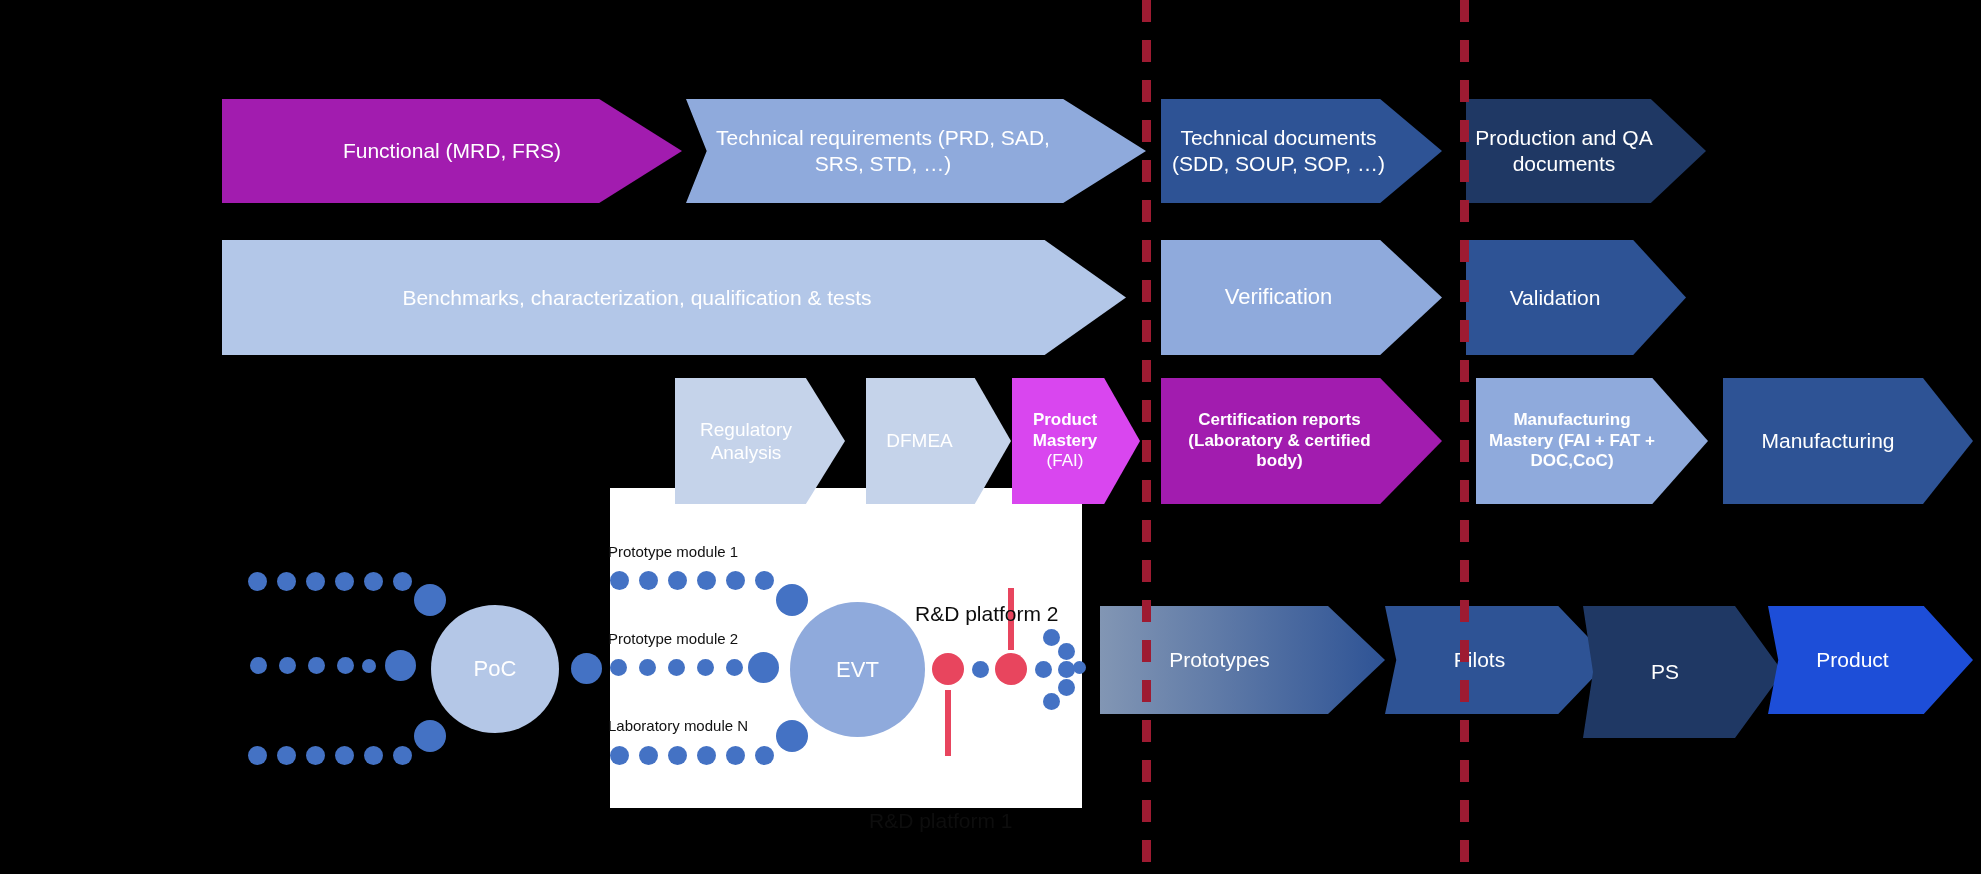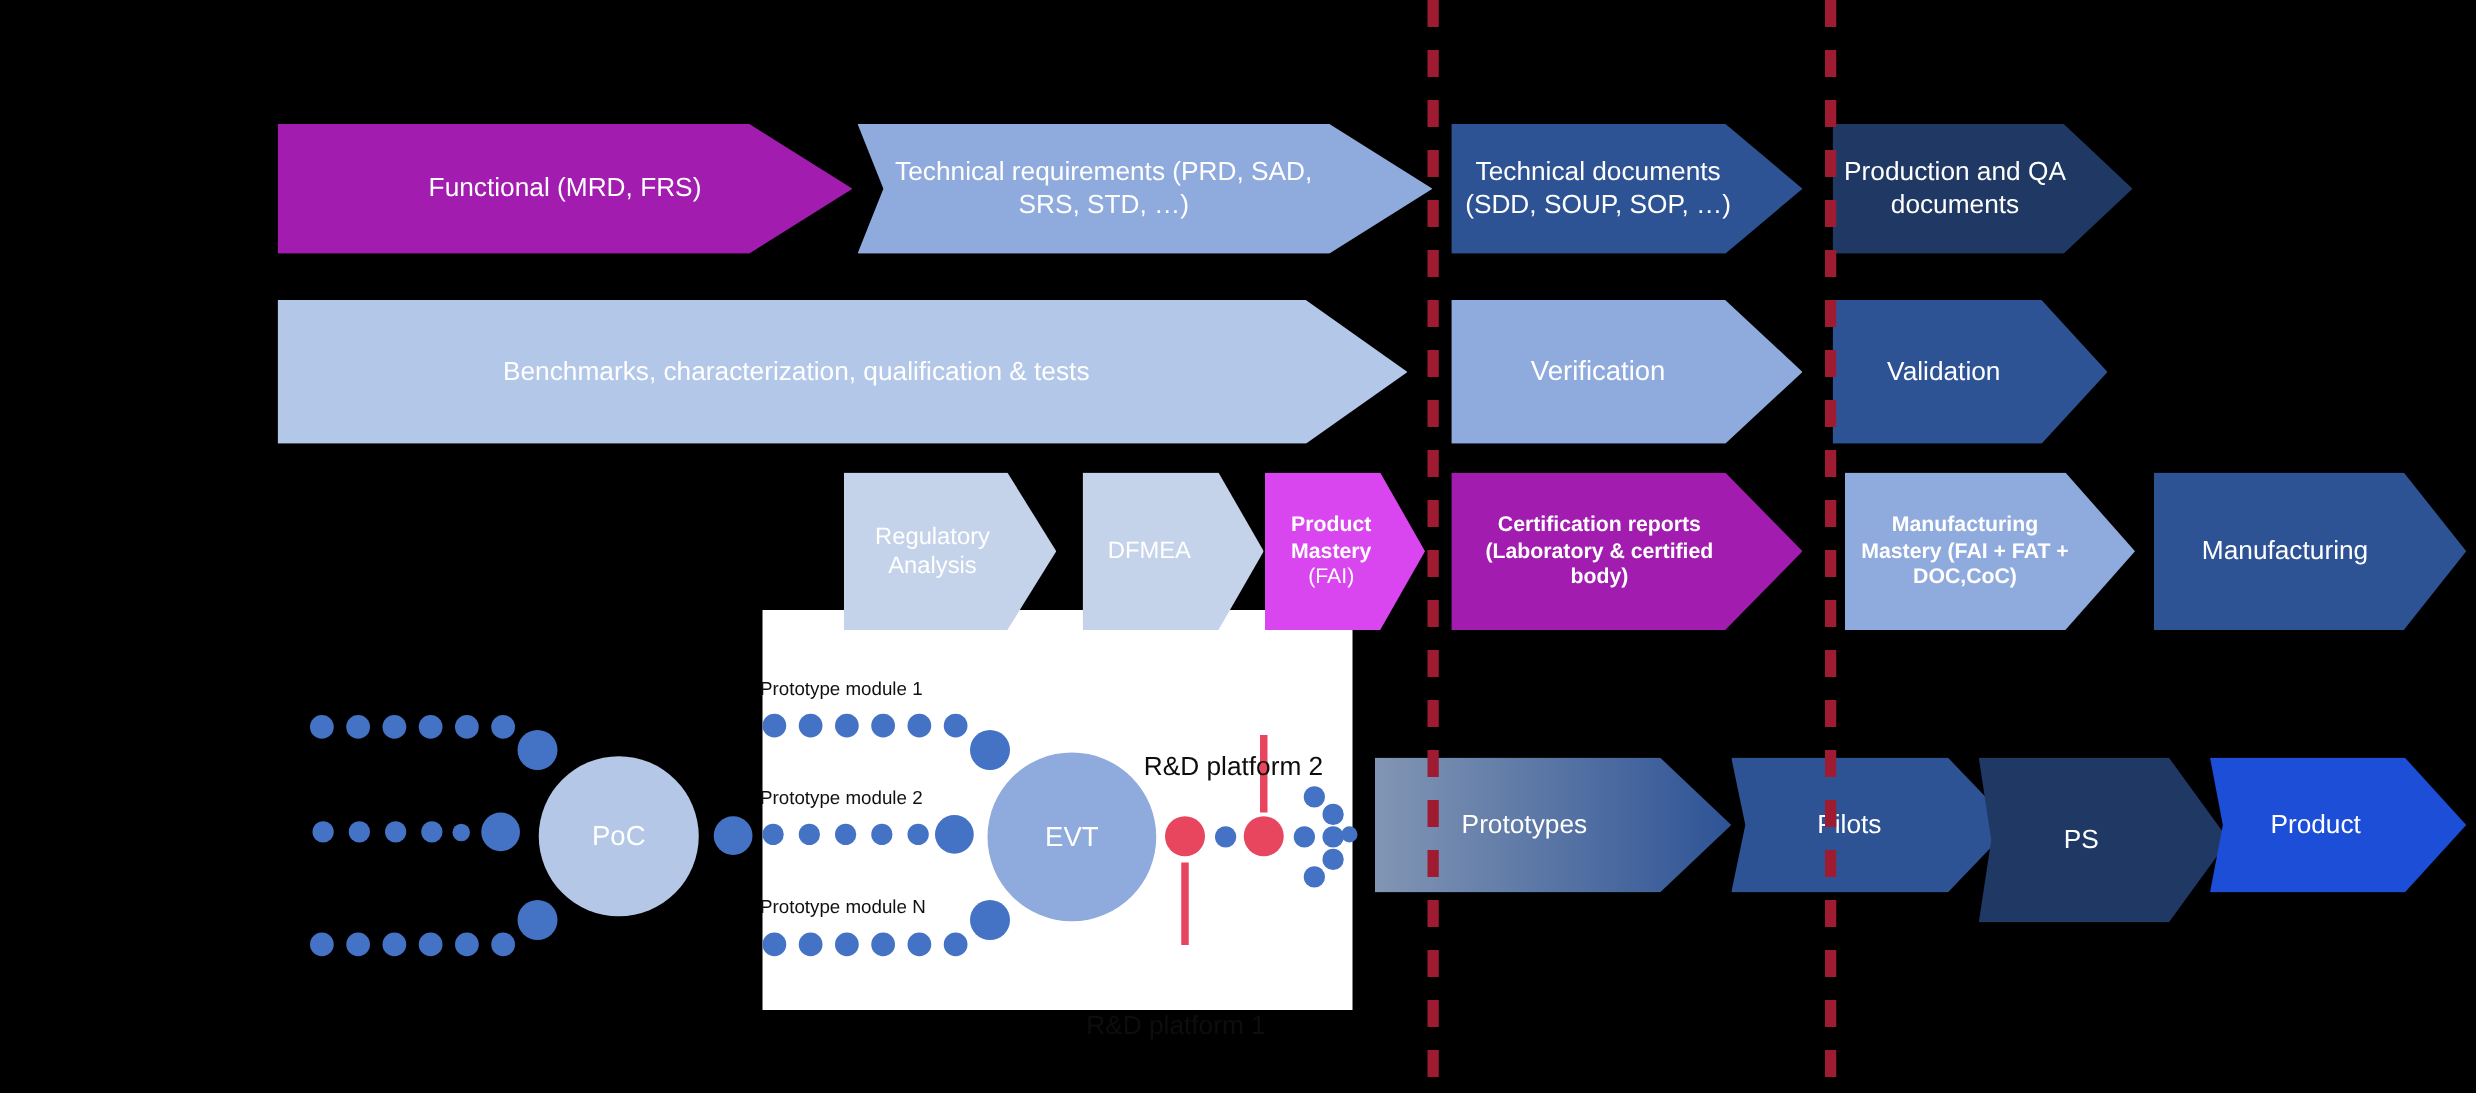--- a/index.html
+++ b/index.html
@@ -177,21 +177,21 @@
   <div class="dot" style="left:414px;top:720px;width:32px;height:32px;background:#4472C4;"></div>
 
   <div class="bigcircle" style="left:431px;top:605px;width:128px;height:128px;background:#B4C7E7;font-size:22px;">
     <span>PoC</span>
   </div>
 
   <div class="dot" style="left:571px;top:653px;width:31px;height:31px;background:#4472C4;"></div>
 
   <div class="plabel" style="left:608px;top:543px;">Prototype module 1</div>
   <div class="plabel" style="left:608px;top:630px;">Prototype module 2</div>
-  <div class="plabel" style="left:608px;top:717px;">Prototype module N</div>
+  <div class="plabel" style="left:608px;top:717px;">Laboratory module N</div>
 
   <div class="dot" style="left:610px;top:571px;width:19px;height:19px;background:#4472C4;"></div>
   <div class="dot" style="left:639px;top:571px;width:19px;height:19px;background:#4472C4;"></div>
   <div class="dot" style="left:668px;top:571px;width:19px;height:19px;background:#4472C4;"></div>
   <div class="dot" style="left:697px;top:571px;width:19px;height:19px;background:#4472C4;"></div>
   <div class="dot" style="left:726px;top:571px;width:19px;height:19px;background:#4472C4;"></div>
   <div class="dot" style="left:755px;top:571px;width:19px;height:19px;background:#4472C4;"></div>
   <div class="dot" style="left:776px;top:584px;width:32px;height:32px;background:#4472C4;"></div>
 
   <div class="dot" style="left:610px;top:659px;width:17px;height:17px;background:#4472C4;"></div>

